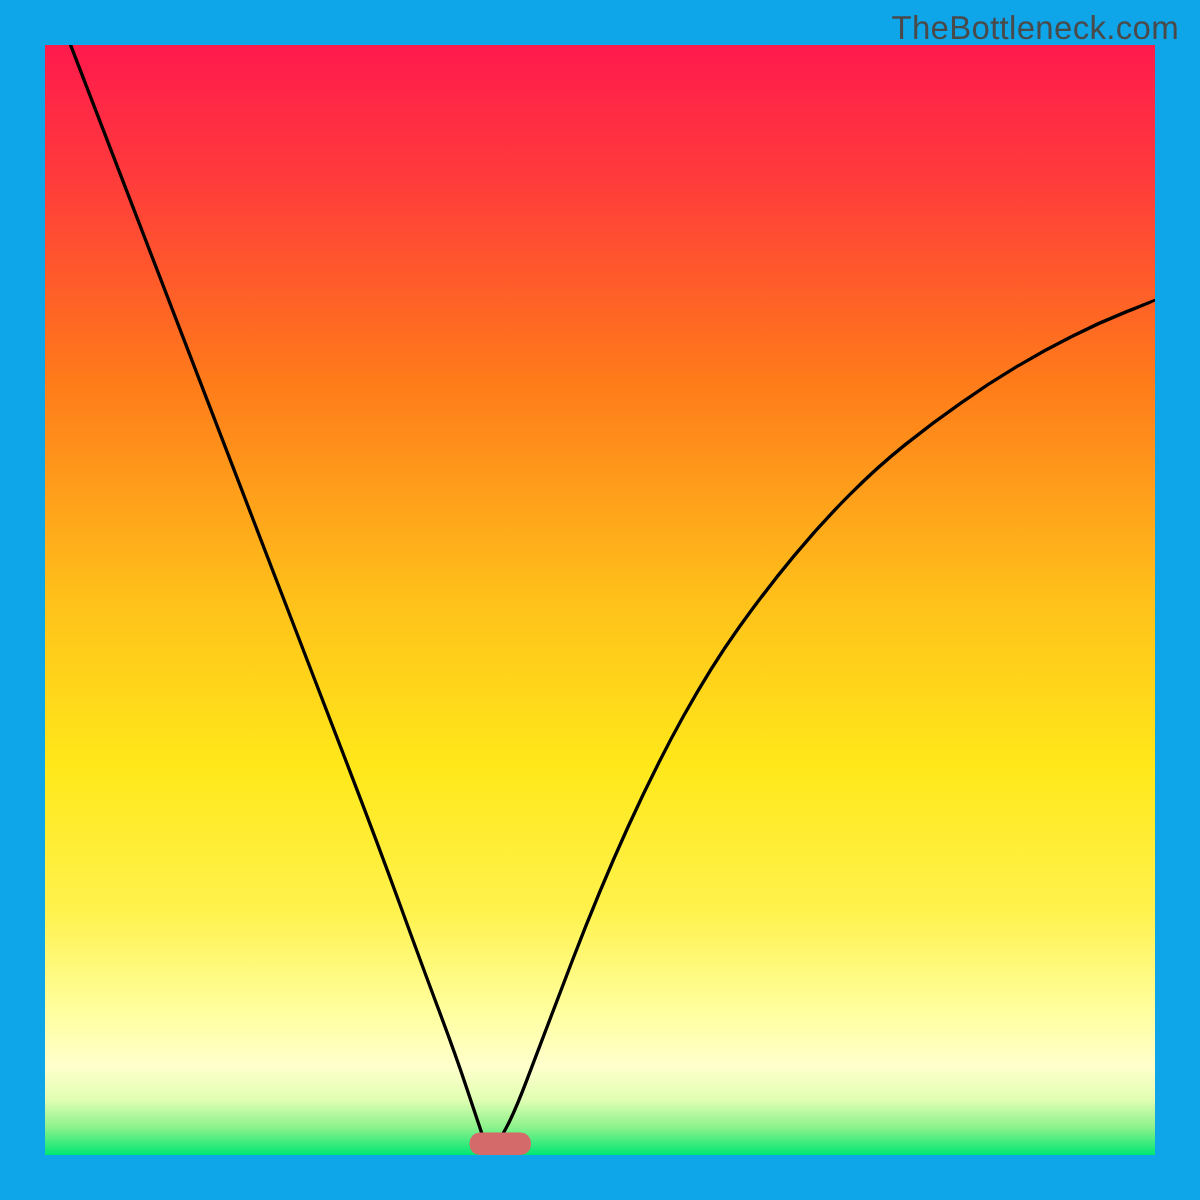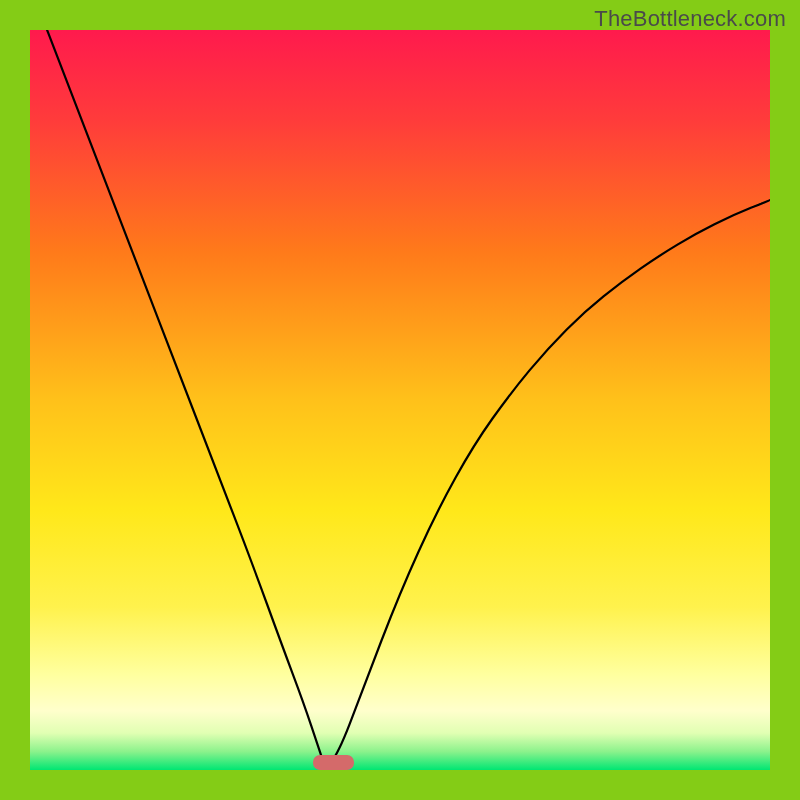--- a/index.html
+++ b/index.html
@@ -8,21 +8,21 @@
     width: 800px;
     height: 800px;
     background: #ffffff;
     overflow: hidden;
     font-family: Arial, Helvetica, sans-serif;
   }
   .frame {
     position: relative;
     width: 800px;
     height: 800px;
-    background: #84cc16;
+    background: #0ea5e9;
     box-sizing: border-box;
   }
   .plot-area {
     position: absolute;
     left: 30px;
     top: 30px;
     width: 740px;
     height: 740px;
     overflow: hidden;
   }

